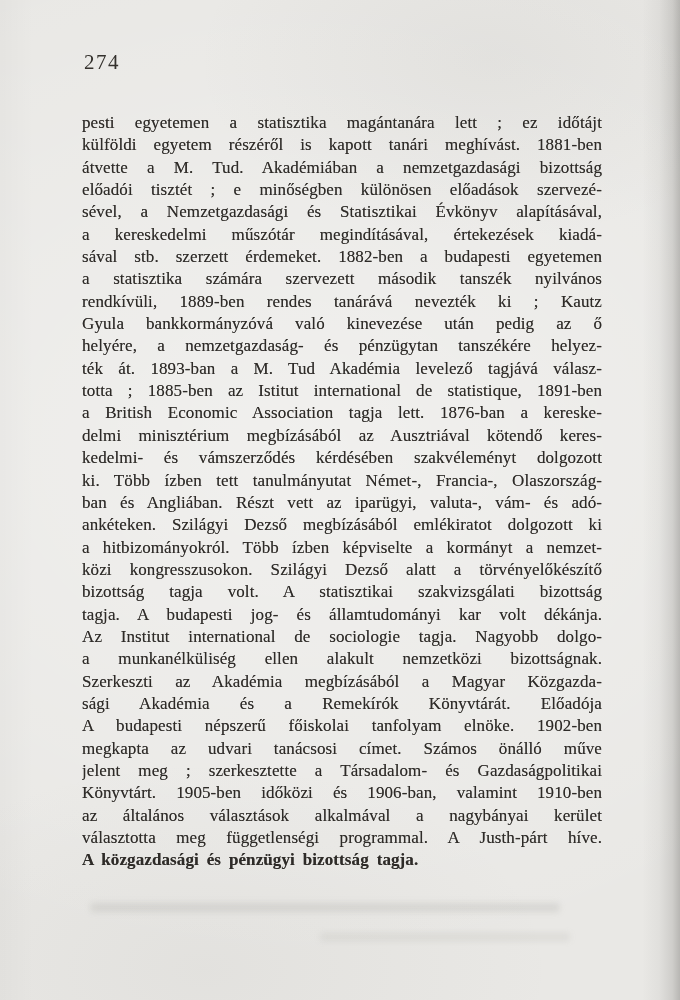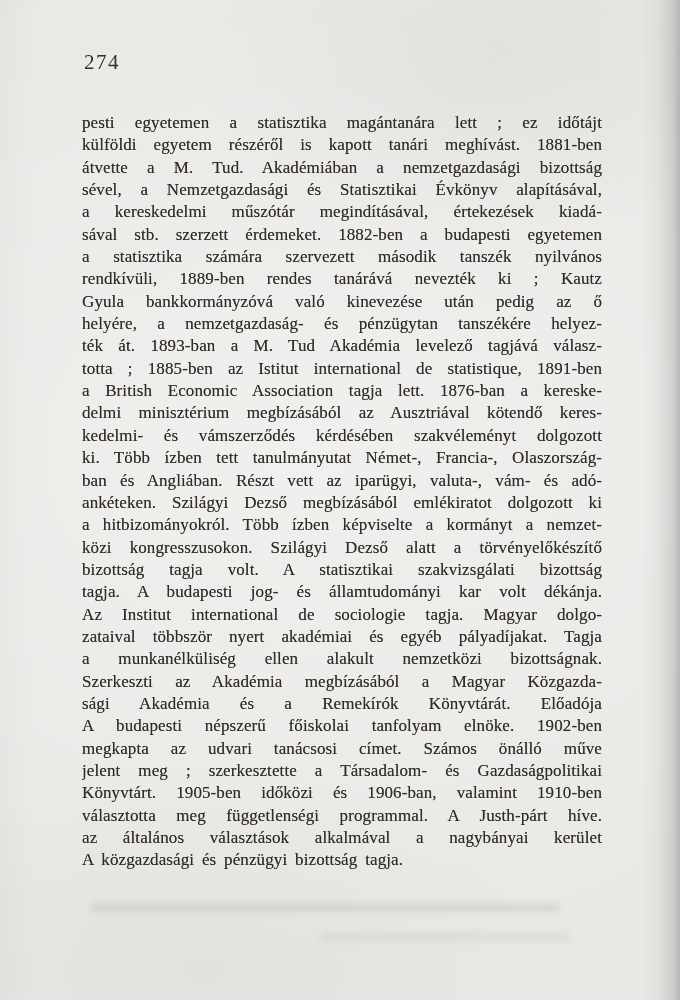--- a/index.html
+++ b/index.html
@@ -66,20 +66,21 @@
     text-align: justify;
     text-align-last: justify;
     word-spacing: 0.5px;
     letter-spacing: 0.1px;
     color: var(--ink);
     text-shadow: 0 0 0.5px rgba(46,43,40,0.55);
   }
   .line.last {
     text-align-last: left;
     word-spacing: 3.5px;
+    font-weight: bold;
   }
   .smudge {
     position: absolute;
     pointer-events: none;
     filter: blur(3px);
   }
   .smudge-1 {
     left: 90px;
     top: 903px;
     width: 470px;
@@ -99,50 +100,50 @@
 </head>
 <body>
 
 <div class="page">
   <div class="page-number">274</div>
 
   <div class="body-text">
       <div class="line">pesti egyetemen a statisztika magántanára lett ; ez időtájt</div>
       <div class="line">külföldi egyetem részéről is kapott tanári meghívást. 1881-ben</div>
       <div class="line">átvette a M. Tud. Akadémiában a nemzetgazdasági bizottság</div>
+      <div class="line">előadói tisztét ; e minőségben különösen előadások szervezé-</div>
       <div class="line">sével, a Nemzetgazdasági és Statisztikai Évkönyv alapításával,</div>
       <div class="line">a kereskedelmi műszótár megindításával, értekezések kiadá-</div>
       <div class="line">sával stb. szerzett érdemeket. 1882-ben a budapesti egyetemen</div>
       <div class="line">a statisztika számára szervezett második tanszék nyilvános</div>
       <div class="line">rendkívüli, 1889-ben rendes tanárává nevezték ki ; Kautz</div>
       <div class="line">Gyula bankkormányzóvá való kinevezése után pedig az ő</div>
       <div class="line">helyére, a nemzetgazdaság- és pénzügytan tanszékére helyez-</div>
       <div class="line">ték át. 1893-ban a M. Tud Akadémia levelező tagjává válasz-</div>
       <div class="line">totta ; 1885-ben az Istitut international de statistique, 1891-ben</div>
       <div class="line">a British Economic Association tagja lett. 1876-ban a kereske-</div>
       <div class="line">delmi minisztérium megbízásából az Ausztriával kötendő keres-</div>
       <div class="line">kedelmi- és vámszerződés kérdésében szakvéleményt dolgozott</div>
       <div class="line">ki. Több ízben tett tanulmányutat Német-, Francia-, Olaszország-</div>
       <div class="line">ban és Angliában. Részt vett az iparügyi, valuta-, vám- és adó-</div>
       <div class="line">ankéteken. Szilágyi Dezső megbízásából emlékiratot dolgozott ki</div>
       <div class="line">a hitbizományokról. Több ízben képviselte a kormányt a nemzet-</div>
       <div class="line">közi kongresszusokon. Szilágyi Dezső alatt a törvényelőkészítő</div>
       <div class="line">bizottság tagja volt. A statisztikai szakvizsgálati bizottság</div>
       <div class="line">tagja. A budapesti jog- és államtudományi kar volt dékánja.</div>
-      <div class="line">Az Institut international de sociologie tagja. Magyar dolgo-</div>
-      <div class="line">zataival többször nyert akadémiai és egyéb pályadíjakat. Tagja</div>
+      <div class="line">Az Institut international de sociologie tagja. Nagyobb dolgo-</div>
       <div class="line">a munkanélküliség ellen alakult nemzetközi bizottságnak.</div>
       <div class="line">Szerkeszti az Akadémia megbízásából a Magyar Közgazda-</div>
       <div class="line">sági Akadémia és a Remekírók Könyvtárát. Előadója</div>
       <div class="line">A budapesti népszerű főiskolai tanfolyam elnöke. 1902-ben</div>
       <div class="line">megkapta az udvari tanácsosi címet. Számos önálló műve</div>
       <div class="line">jelent meg ; szerkesztette a Társadalom- és Gazdaságpolitikai</div>
       <div class="line">Könyvtárt. 1905-ben időközi és 1906-ban, valamint 1910-ben</div>
+      <div class="line">az általános választások alkalmával a nagybányai kerület</div>
       <div class="line">választotta meg függetlenségi programmal. A Justh-párt híve.</div>
-      <div class="line">az általános választások alkalmával a nagybányai kerület</div>
       <div class="line last">A közgazdasági és pénzügyi bizottság tagja.</div>
     </div>
 
   <div class="smudge smudge-1"></div>
   <div class="smudge smudge-2"></div>
 
   <div class="edge-shadow"></div>
 </div>
 
 </body></html>

